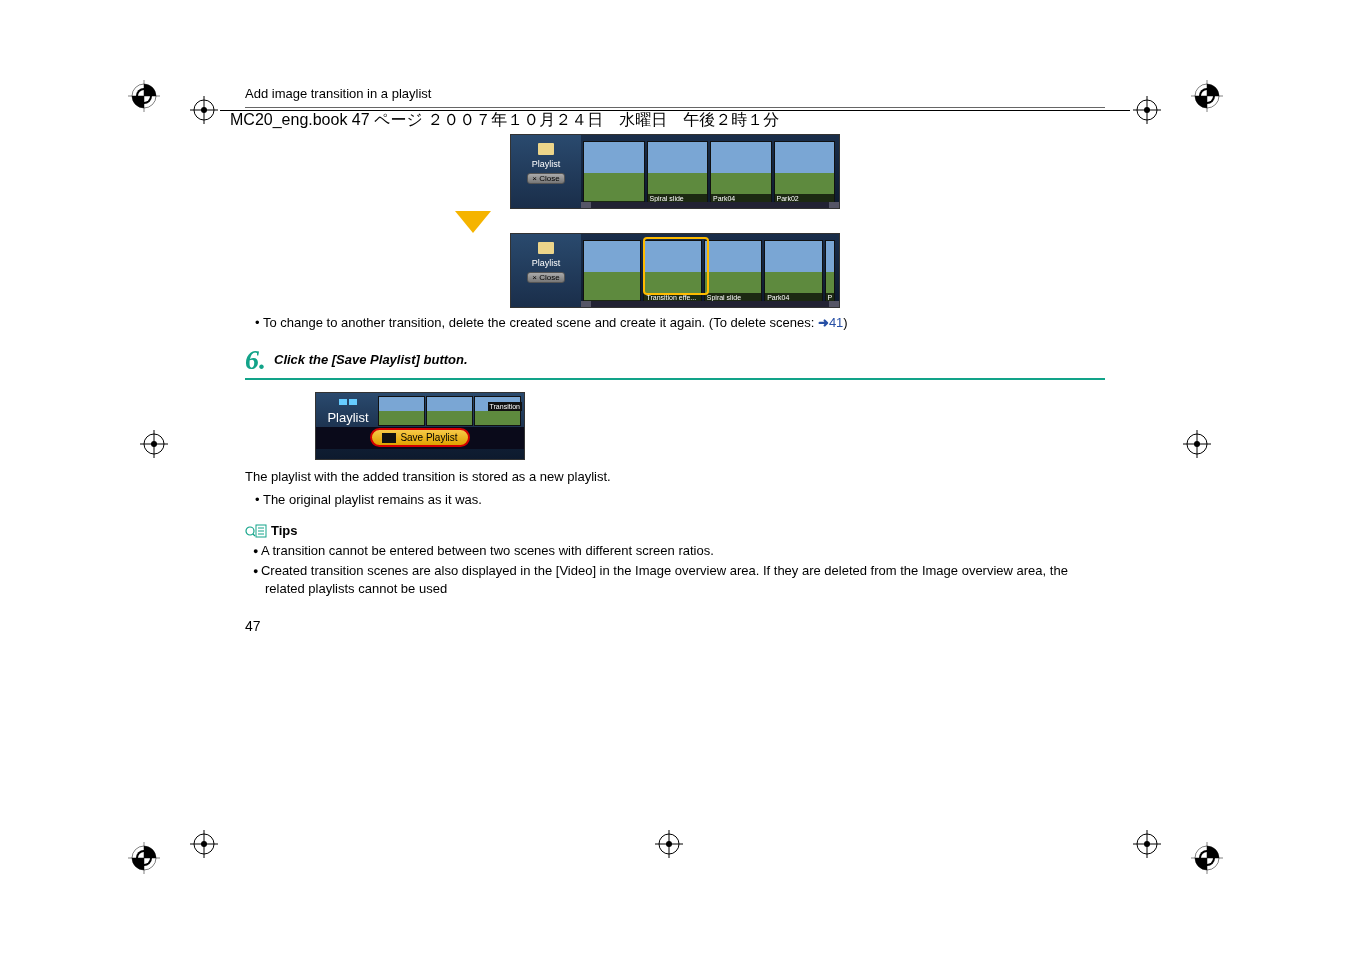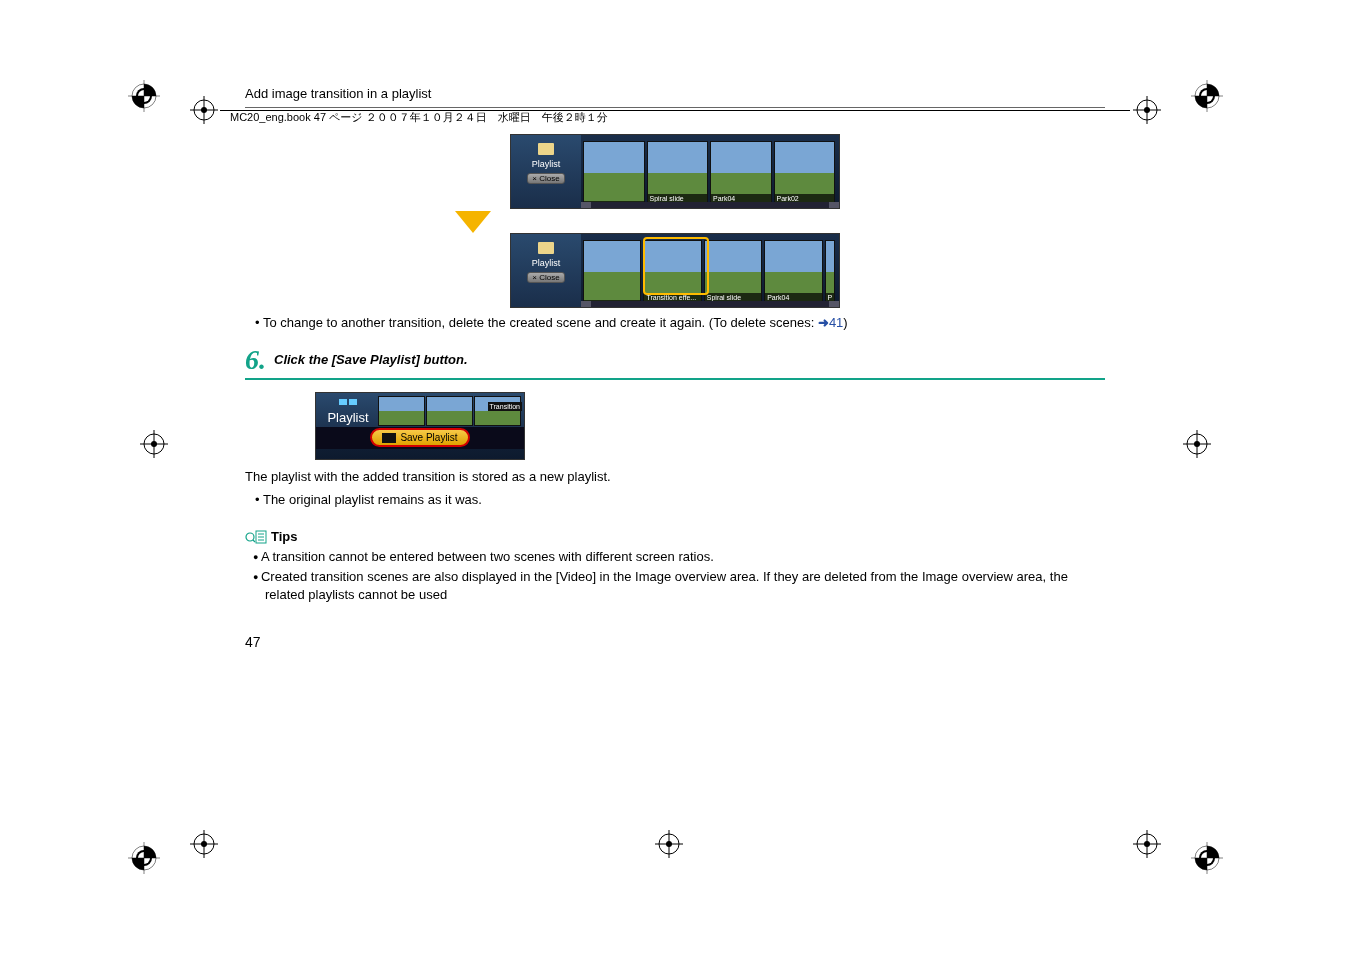--- a/index.html
+++ b/index.html
@@ -30,21 +30,21 @@
     left: 180px;
     top: 80px;
     width: 990px;
     height: 760px;
   }
 
   .print-header {
     position: absolute;
     left: 50px;
     top: 30px;
-    font-size: 11px;
+    font-size: 16px;
     color: #000;
   }
 
   .teal-bar {
     background: #4a9393;
     color: #fff;
     height: 28px;
     position: relative;
     margin-top: 60px;
   }
@@ -248,21 +248,21 @@
     font-size: 7px;
     background: #111;
     color: #fff;
     padding: 1px 2px;
   }
 
   .tips-row {
     display: flex;
     align-items: center;
     gap: 4px;
-    margin-top: 20px;
+    margin-top: 14px;
   }
   .tips-icon {
     width: 22px; height: 16px;
   }
   .tips-text { font-weight: bold; font-size: 13px; }
 
   .round-bullet {
     margin: 3px 0 3px 8px;
     text-indent: -12px;
     padding-left: 12px;
@@ -270,21 +270,21 @@
   }
   .round-bullet::before {
     content: "● ";
     font-size: 9px;
     position: relative;
     top: -1px;
   }
 
   .page-num {
     font-size: 14px;
-    margin: 28px 0 0 65px;
+    margin: 18px 0 0 65px;
   }
 </style>
 </head>
 <body>
 
 <div class="crop-mark" style="left:128px;top:80px">
   <svg viewBox="0 0 32 32">
       <circle cx="16" cy="16" r="12" fill="none" stroke="#000" stroke-width="0.5"></circle>
       <circle cx="16" cy="16" r="8" fill="#000"></circle>
       <circle cx="16" cy="16" r="6" fill="#fff"></circle>

